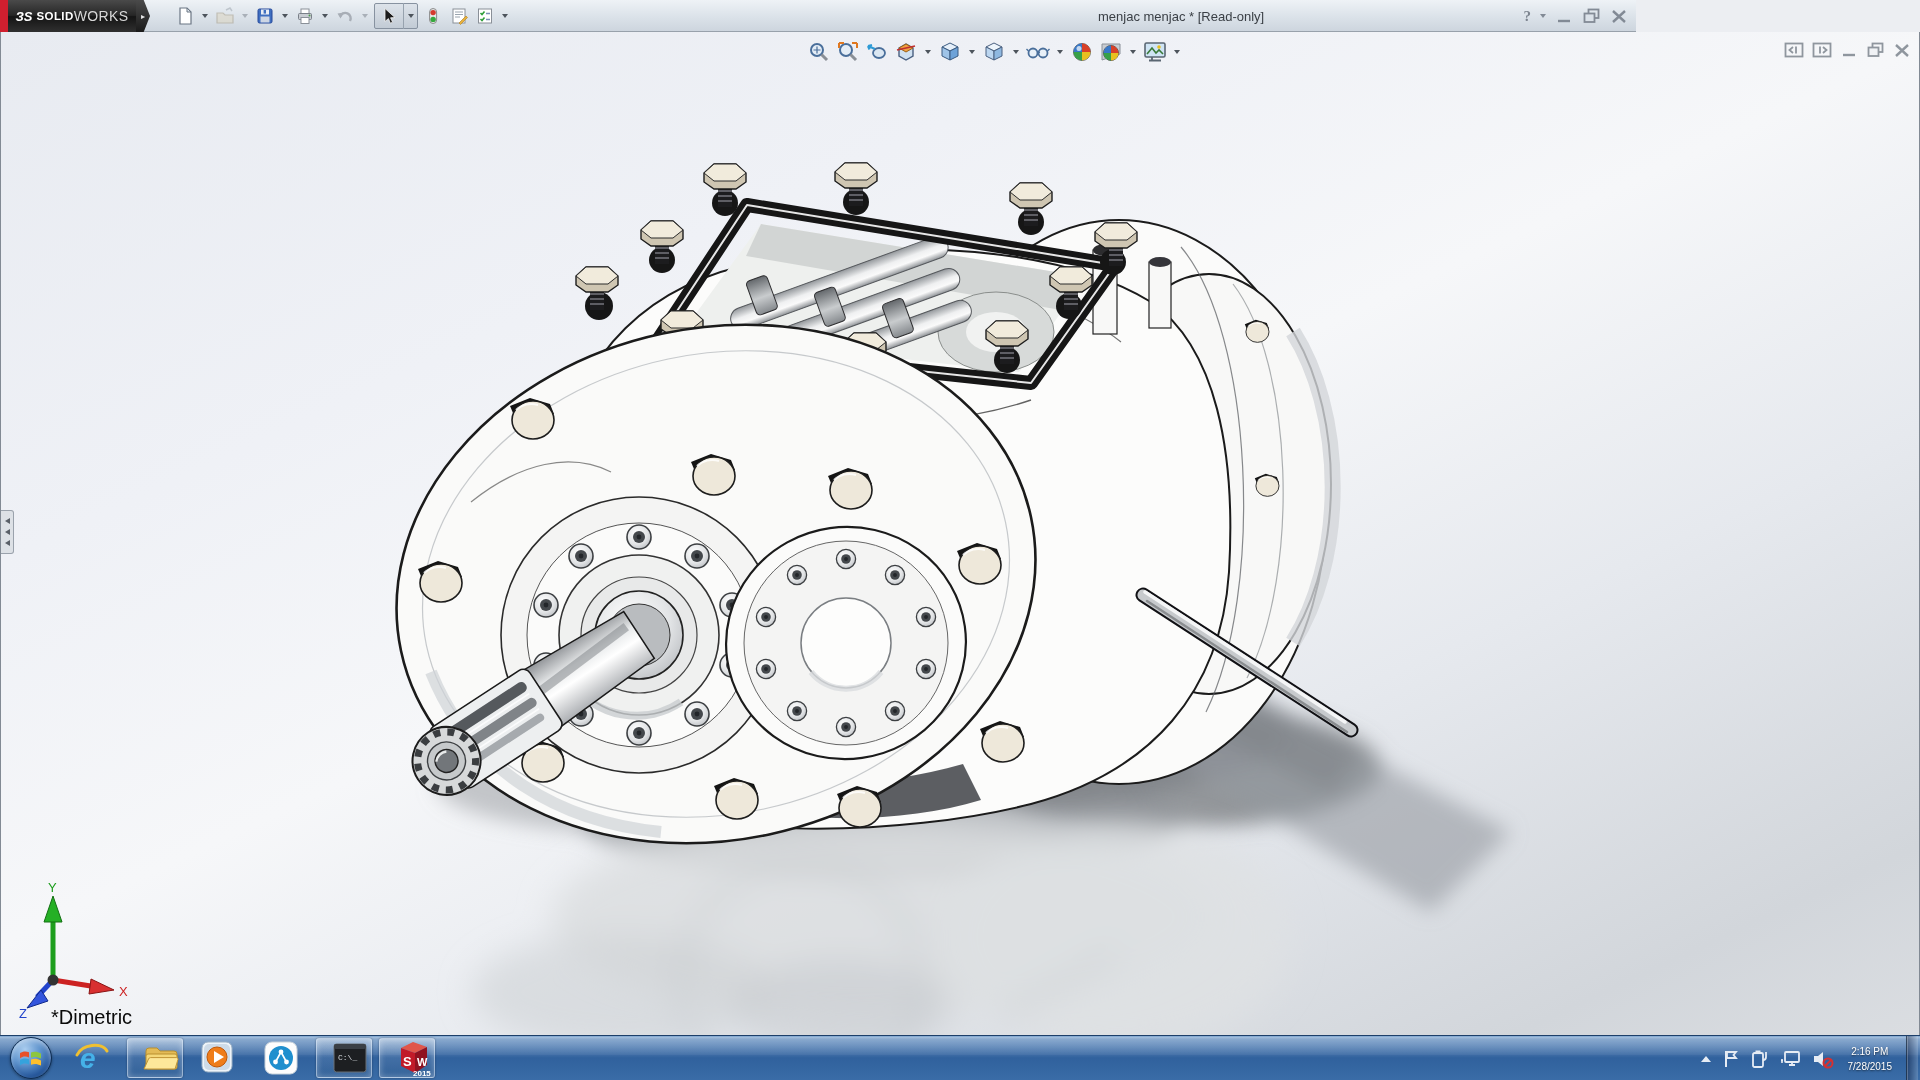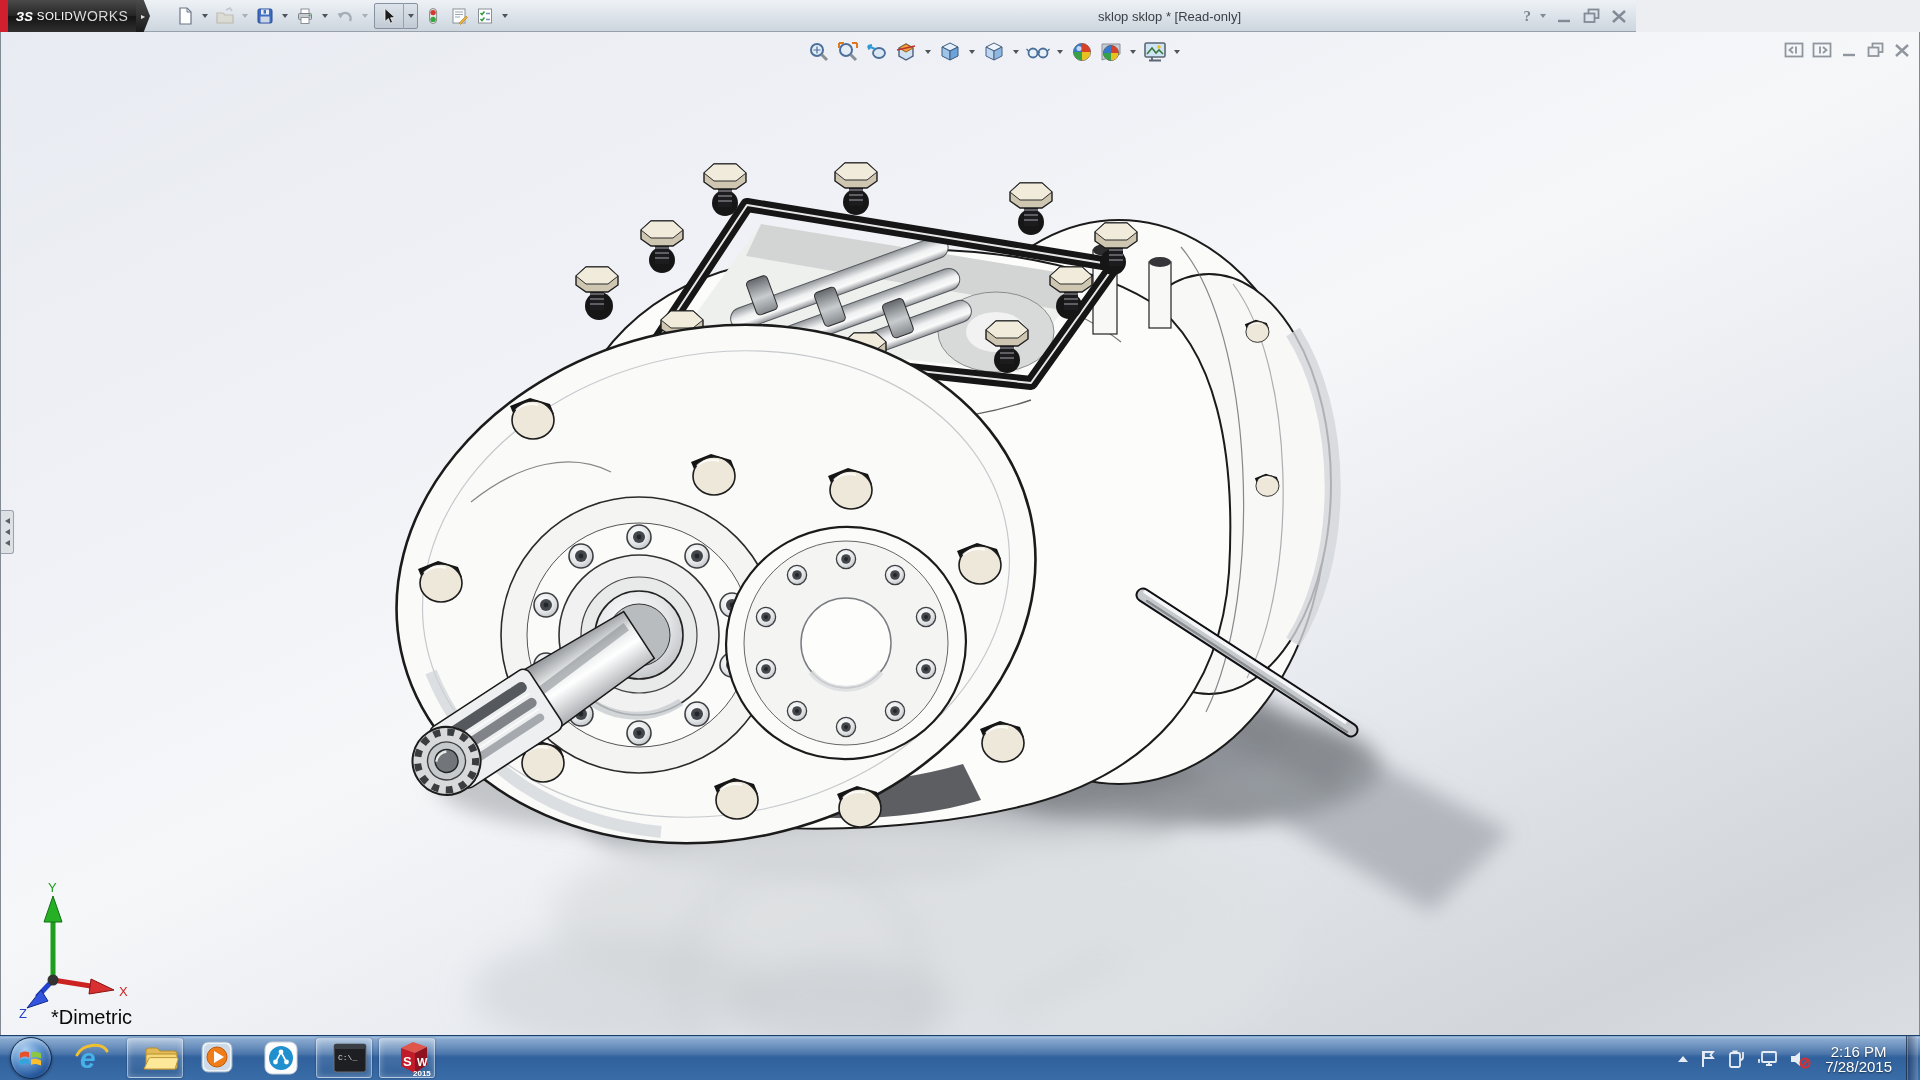--- a/index.html
+++ b/index.html
@@ -9,21 +9,21 @@
 
   
   .titlebar{position:absolute;left:0;top:0;width:1636px;height:32px;
     background:linear-gradient(180deg,#eef2f6 0%,#dbe2e9 55%,#cdd5de 100%);
     border-bottom:1px solid #98a1ab;}
   .red-strip{position:absolute;left:0;top:0;width:8px;height:32px;background:#d01f2f;}
   .logo-panel{position:absolute;left:8px;top:0;width:128px;height:32px;
     background:linear-gradient(180deg,#4a4a4a 0%,#262626 48%,#141414 52%,#303030 100%);
     display:flex;align-items:center;justify-content:center;color:#fff;white-space:nowrap;}
   .logo-panel .lg-glyph{font-style:italic;font-weight:bold;font-size:13px;margin-right:4px;}
-  .logo-panel .lg-bold{font-weight:normal;font-size:11.5px;letter-spacing:.4px;}
+  .logo-panel .lg-bold{font-weight:bold;font-size:11.5px;letter-spacing:.4px;}
   .logo-panel .lg-light{font-weight:300;font-size:14px;letter-spacing:.4px;color:#d8d8d8;}
   .menu-arrow{position:absolute;left:136px;top:0;width:14px;height:32px;
     background:linear-gradient(180deg,#4a4a4a,#1a1a1a);clip-path:polygon(0 0,55% 0,100% 50%,55% 100%,0 100%);
     display:flex;align-items:center;justify-content:center;color:#e8e8e8;font-size:8px;}
   .qat{position:absolute;left:172px;top:3px;height:26px;display:flex;align-items:center;}
   .qat .btn{width:26px;height:26px;display:flex;align-items:center;justify-content:center;}
   .qat .dd{width:14px;height:26px;display:flex;align-items:center;justify-content:center;}
   .caret{width:0;height:0;border-left:3.5px solid transparent;border-right:3.5px solid transparent;
     border-top:4px solid #4d545c;}
   .caret.dis{border-top-color:#a9b0b8;}
@@ -63,21 +63,21 @@
   .start-orb{width:42px;height:42px;border-radius:50%;margin-left:10px;position:relative;z-index:2;
     background:radial-gradient(circle at 35% 28%,#aacdef 0%,#5d92cc 40%,#25569a 72%,#143a66 100%);
     border:1px solid #0e2c50;display:flex;align-items:center;justify-content:center;
     box-shadow:inset 0 3px 5px rgba(255,255,255,.5), 0 1px 3px rgba(0,0,0,.4);}
   .tb-items{display:flex;align-items:center;gap:7px;margin-left:12px;z-index:2;}
   .tb-btn{width:56px;height:40px;display:flex;align-items:center;justify-content:center;border-radius:3px;}
   .tb-btn.open{background:linear-gradient(180deg,rgba(255,255,255,.30),rgba(255,255,255,.10) 45%,rgba(20,40,70,.12));
     border:1px solid rgba(235,244,255,.55);box-shadow:inset 0 0 6px rgba(255,255,255,.35), 0 0 2px rgba(0,20,40,.5);padding-left:11px;}
   .tray{position:absolute;right:0;top:0;height:45px;display:flex;align-items:center;gap:10px;z-index:2;padding-right:2px;}
   .tray-icon{display:flex;align-items:center;justify-content:center;}
-  .clock{color:#fff;font-size:15px;line-height:15px;text-align:center;text-shadow:0 1px 2px rgba(0,0,0,.6);margin:0 4px;}
+  .clock{color:#fff;font-size:10px;line-height:15px;text-align:center;text-shadow:0 1px 2px rgba(0,0,0,.6);margin:0 4px;}
   .show-desktop{width:12px;height:45px;background:linear-gradient(90deg,rgba(0,0,20,.35),rgba(255,255,255,.18));
     border-left:1px solid rgba(10,25,45,.7);box-shadow:inset 1px 0 0 rgba(255,255,255,.25);}
 </style>
 </head>
 <body>
 
 <div class="screen">
 
   <div class="titlebar">
     <div class="red-strip"></div>
@@ -168,21 +168,21 @@
             <path d="M4.5,6 l1.5,1.5 2.5,-3" fill="none" stroke="#2f9e3a" stroke-width="1.6"></path>
             <path d="M4.5,12 l1.5,1.5 2.5,-3" fill="none" stroke="#2f9e3a" stroke-width="1.6"></path>
             <path d="M10,6.5 h4 M10,12.5 h4" stroke="#7a90b8" stroke-width="1.4"></path>
           </svg>
       </div>
       <div class="dd">
           <span class="caret"></span>
         </div>
     </div>
 
-    <div class="title-text">sklop sklop * [Read-only]</div>
+    <div class="title-text">menjac menjac * [Read-only]</div>
 
     <div class="win-controls">
       <span class="help-q">?</span>
       <span class="caret" style="border-top-color:#828a95"></span>
       <svg width="18" height="15">
           <path d="M3,12 h12" stroke="#828a95" stroke-width="2.4"></path>
         </svg>
       <svg width="19" height="16">
           <rect x="6.5" y="1.5" width="10" height="8.5" fill="none" stroke="#828a95" stroke-width="1.8"></rect>
           <rect x="2.5" y="5.5" width="10" height="8.5" fill="#dbe2e9" stroke="#828a95" stroke-width="1.8"></rect>

